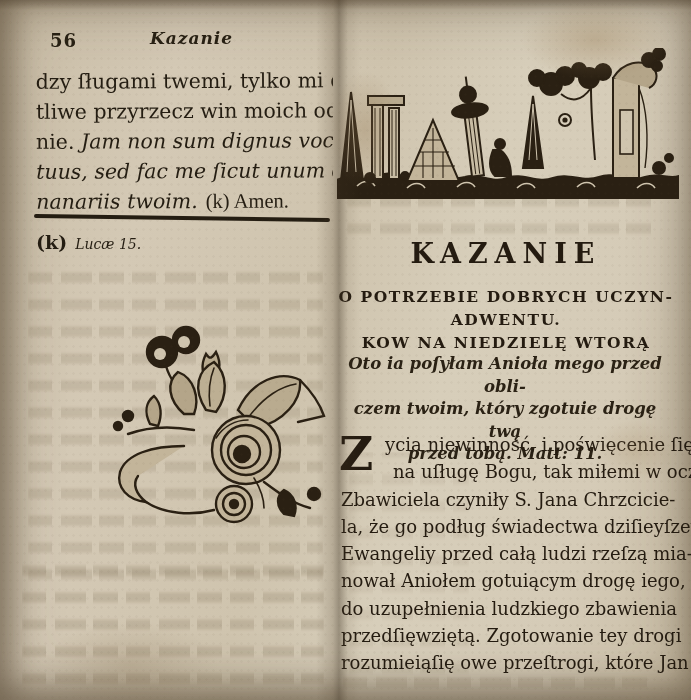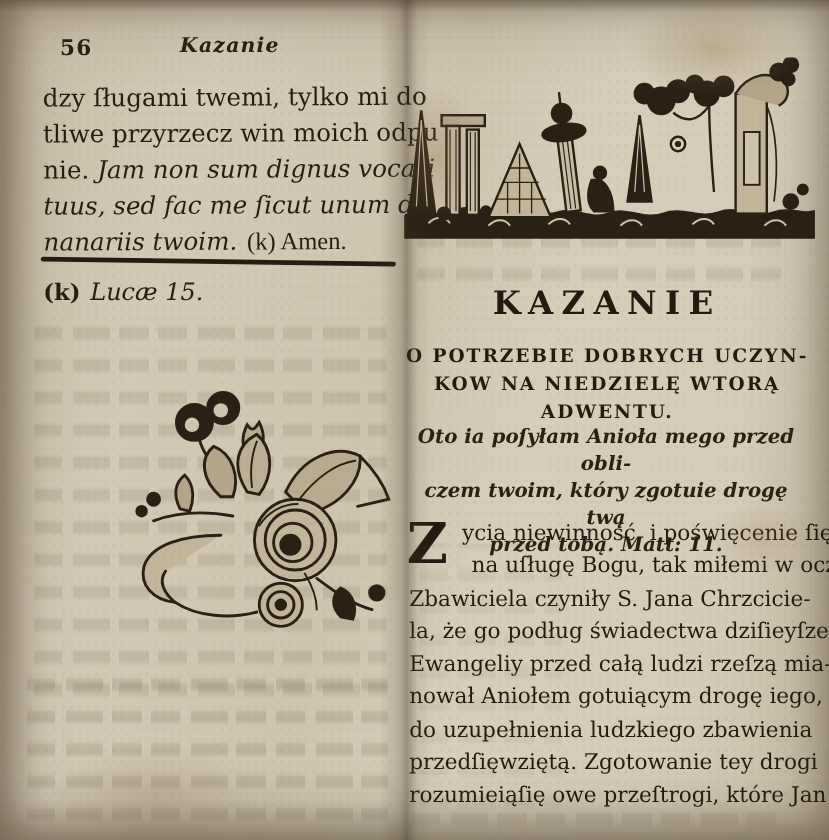--- a/index.html
+++ b/index.html
@@ -7,34 +7,34 @@
     position:relative; width:691px; height:700px; overflow:hidden;
     font-family:"DejaVu Serif", serif;
     background:
       linear-gradient(105deg,#c9bda6 0%,#d4c9b5 22%,#cfc4ae 46%,#d7ceba 62%,#d5cbb7 82%,#c8bca4 100%);
     box-shadow: inset 0 0 60px rgba(70,55,35,.45), inset 0 -14px 30px rgba(70,55,35,.30), inset 14px 0 26px rgba(70,55,35,.25);
   }
   .speckle{position:absolute;inset:0;pointer-events:none;opacity:.45;
     background-image:radial-gradient(rgba(92,76,54,.10) 1px, transparent 1.3px);
     background-size:7px 9px;}
   .page{position:absolute;top:0;height:700px;}
-  .left-page{left:0;width:333px;overflow:hidden;padding-left:32px;}
+  .left-page{left:0;width:333px;overflow:hidden;}
   .right-page{left:333px;width:358px;}
   .ink{color:#272013;}
   .pagenum{position:absolute;left:50px;top:30px;font-size:18px;font-weight:bold;letter-spacing:1px;}
   .runhead{position:absolute;left:150px;top:28px;font-size:17px;font-style:italic;font-weight:bold;letter-spacing:1px;}
   .ltext{position:absolute;left:36px;top:66px;width:320px;font-size:20.5px;line-height:30px;
          color:#241d12;transform:rotate(-.3deg);}
   .ltext .line{white-space:nowrap;}
   .ital{font-style:italic;}
   .amen-gap{margin-left:8px;font-family:Liberation Serif, serif;}
   .footrule{position:absolute;left:34px;top:216px;width:296px;height:4px;background:#241d12;border-radius:2px;transform:rotate(.8deg);}
   .footnote{position:absolute;left:36px;top:231px;font-size:19px;color:#241d12;white-space:nowrap;}
   .footnote .mark{font-weight:bold;}
-  .footnote .ref{font-style:italic;font-size:20px;margin-left:8px;}
+  .footnote .ref{font-style:italic;font-size:14px;margin-left:8px;}
   .ghost{position:absolute;pointer-events:none;filter:blur(1.1px);opacity:.55;
     background:repeating-linear-gradient(0deg, rgba(118,102,76,0) 0 7px, rgba(118,102,76,.30) 10px 17px, rgba(118,102,76,0) 20px 27px);
     -webkit-mask-image:repeating-linear-gradient(90deg,#000 0 24px,transparent 24px 33px,#000 33px 64px,transparent 64px 71px,#000 71px 96px,transparent 96px 104px);
     mask-image:repeating-linear-gradient(90deg,#000 0 24px,transparent 24px 33px,#000 33px 64px,transparent 64px 71px,#000 71px 96px,transparent 96px 104px);}
   .g-l1{left:28px;top:258px;width:295px;height:330px;}
   .g-l2{left:22px;top:552px;width:302px;height:140px;opacity:.65;}
   .g-r1{left:14px;top:196px;width:310px;height:46px;opacity:.5;}
   .g-r2{left:16px;top:452px;width:120px;height:230px;opacity:.28;}
   .g-r3{left:10px;top:672px;width:310px;height:24px;opacity:.5;}
   .floral{position:absolute;left:88px;top:318px;width:240px;height:234px;}
@@ -192,22 +192,22 @@
         <path d="M302,40 C310,60 312,90 308,120" stroke-width="1.4"></path>
         <circle cx="322" cy="120" r="6" fill="#2a2013"></circle>
         <circle cx="332" cy="110" r="4" fill="#2a2013"></circle>
       </g>
     </svg>
 
     <div class="title">KAZANIE</div>
 
     <div class="heading">
       <div>O POTRZEBIE DOBRYCH UCZYN-</div>
+      <div>ADWENTU.</div>
       <div>KOW NA NIEDZIELĘ WTORĄ</div>
-      <div>ADWENTU.</div>
     </div>
 
     <div class="epigraph">
       <div>Oto ia poſyłam Anioła mego przed obli-</div>
       <div>czem twoim, który zgotuie drogę twą</div>
       <div>przed tobą.  Matt: 11.</div>
     </div>
 
     <div class="dropcap">Z</div>
     <div class="body">

